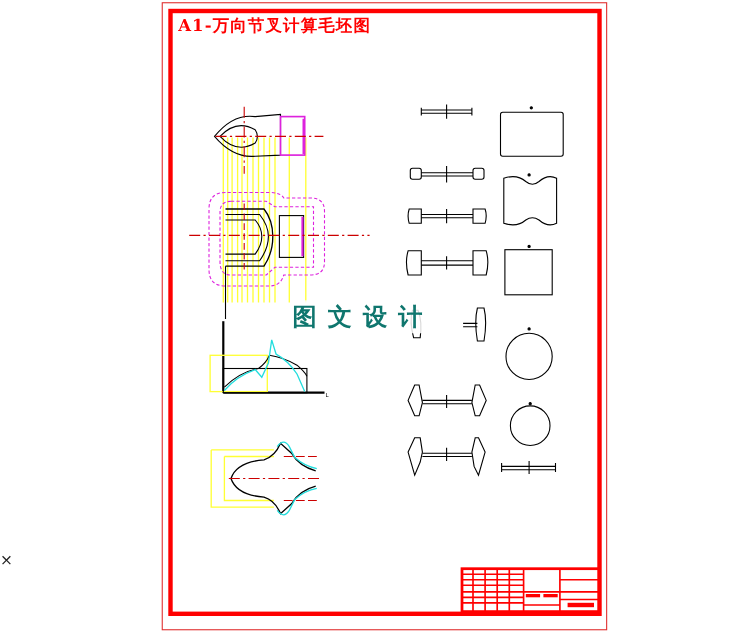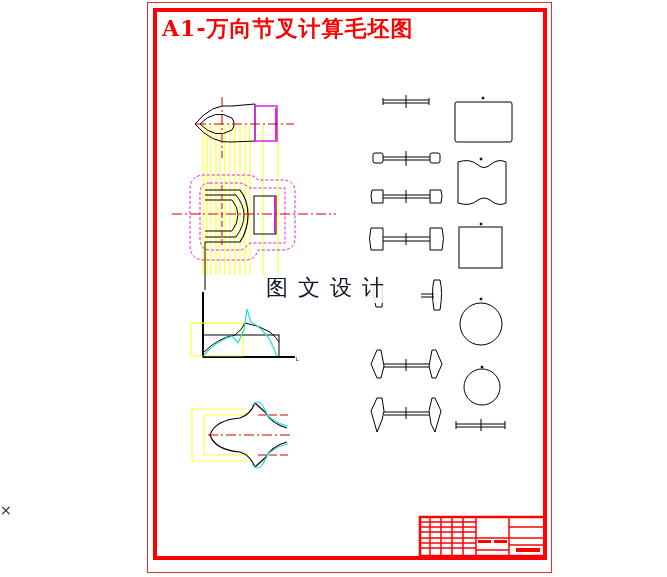--- a/index.html
+++ b/index.html
@@ -1,21 +1,21 @@
 <!DOCTYPE html>
 <html><head>
   <meta charset="utf-8">
   <style>
     html, body { margin: 0; padding: 0; background: #ffffff; }
     body { width: 667px; height: 577px; position: relative; overflow: hidden; font-family: "DejaVu Sans", sans-serif; }
     .abs { position: absolute; }
     .sheet-outer { left: 147px; top: 2px; width: 405px; height: 571px; border: 1px solid #e03030; box-sizing: border-box; }
     .sheet-inner { left: 153px; top: 8px; width: 394px; height: 552px; border: 4px solid #ff0000; box-sizing: border-box; }
-    .title { left: 162px; top: 14px; font-size: 22px; font-weight: bold; color: #ff0000; font-family: "DejaVu Serif", serif; letter-spacing: 1px; white-space: nowrap; }
-    .watermark { left: 264px; top: 273px; font-size: 22px; color: #0f172a; letter-spacing: 10px; white-space: nowrap; background: rgba(255,255,255,0.85); padding: 0 2px; }
+    .title { left: 162px; top: 14px; font-size: 15px; font-weight: bold; color: #ff0000; font-family: "DejaVu Serif", serif; letter-spacing: 1px; white-space: nowrap; }
+    .watermark { left: 264px; top: 273px; font-size: 22px; color: #0f766e; letter-spacing: 10px; white-space: nowrap; background: rgba(255,255,255,0.85); padding: 0 2px; font-weight: bold; }
     .cursor-mark { left: 0px; top: 503px; font-size: 14px; color: #222; line-height: 1; }
     svg { position: absolute; left: 0; top: 0; }
   </style>
 </head>
 <body>
 
 <div class="abs sheet-outer"></div>
 <div class="abs sheet-inner"></div>
 
 <div class="abs title">A1-万向节叉计算毛坯图</div>

